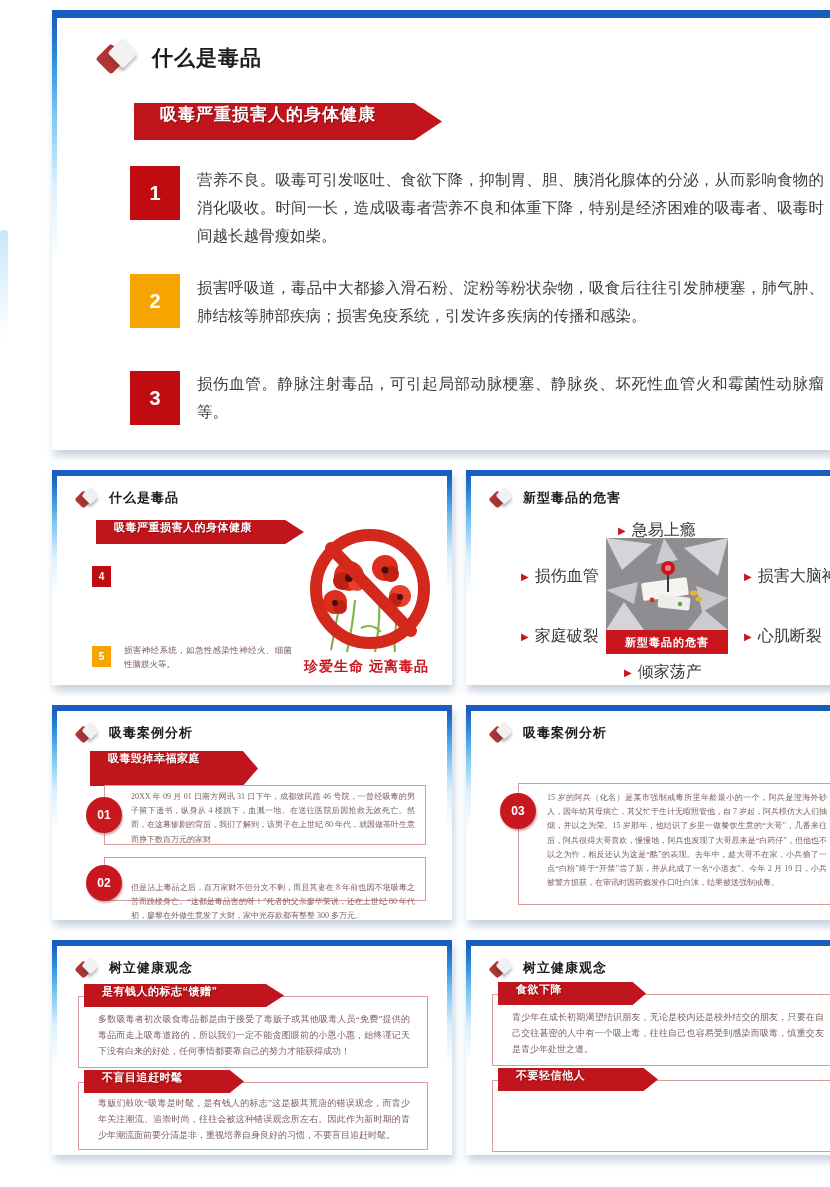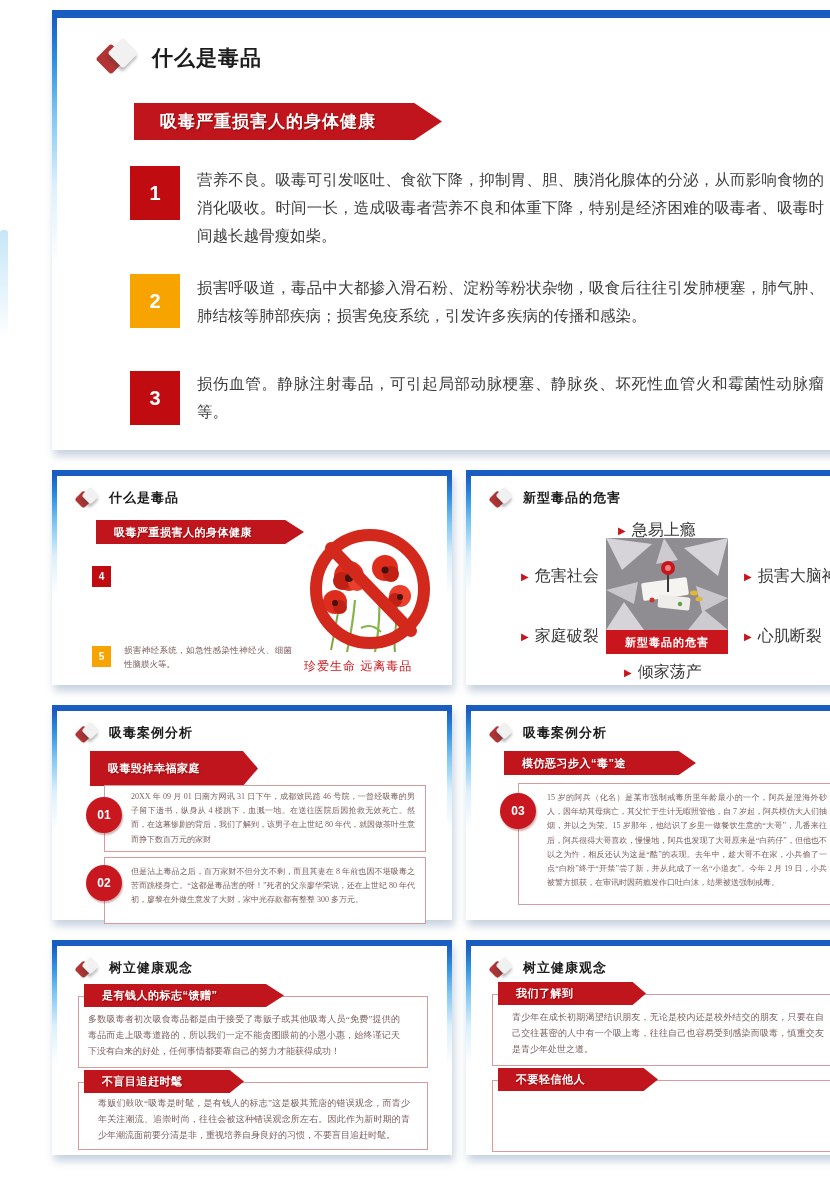--- a/index.html
+++ b/index.html
@@ -31,41 +31,41 @@
   .hdr-lg .htitle { margin-left:14px; font-size:21px; }
 
   .hdr-sm { left:24px; top:10px; }
   .hdr-sm .dicon { width:24px; height:24px; }
   .hdr-sm .dr { width:13px; height:13px; left:1px; top:7px; }
   .hdr-sm .dw { width:13px; height:13px; left:8px; top:3px; }
   .hdr-sm .htitle { margin-left:9px; font-size:13px; }
 
   
   .banner { position:absolute; background:#c0151c; color:#fff; font-weight:bold;
-            display:flex; align-items:center; padding-left:26px;
+            display:flex; padding-left:26px;
             clip-path:polygon(0 0, 91% 0, 100% 50%, 91% 100%, 0 100%);
             text-shadow:1px 1px 1px rgba(90,0,0,.5); }
   .ms-banner { left:82px; top:85px; width:308px; height:37px; font-size:17px; letter-spacing:1px; }
   .t-banner  { font-size:11px; letter-spacing:.5px; padding-left:18px; }
 
   
   .ms-item { position:absolute; left:78px; right:42px; display:flex; gap:17px; align-items:flex-start; }
   .numsq { flex:0 0 50px; width:50px; height:54px; color:#fff; font-weight:bold; font-size:20px;
            display:flex; align-items:center; justify-content:center; }
   .numsq.red { background:#c00b10; } .numsq.orange { background:#f7a300; }
   .ms-text { flex:1; font-family:"Liberation Serif","DejaVu Serif",serif; font-size:15.5px;
              line-height:1.82; color:#3c3c3c; text-align:justify; }
 
   
   .thumb { width:400px; height:215px; }
   .numsq-sm { position:absolute; width:19px; height:21px; color:#fff; font-weight:bold; font-size:10px;
               display:flex; align-items:center; justify-content:center; }
   .t-text { position:absolute; font-family:"Liberation Serif","DejaVu Serif",serif;
             font-size:8.5px; line-height:1.6; color:#7d6060; text-align:justify; }
-  .fig-caption { position:absolute; color:#c8161c; font-weight:normal; font-size:12px; letter-spacing:1px; }
+  .fig-caption { position:absolute; color:#c8161c; font-weight:bold; font-size:14px; letter-spacing:1px; }
 
   .t2-label { position:absolute; display:flex; align-items:center; gap:6px; }
   .tri { color:#c8161c; font-size:10px; line-height:1; }
   .t2-label .lbl { font-family:"Liberation Serif","DejaVu Serif",serif; font-size:16px; color:#3a3a3a; }
   .t2-img { position:absolute; }
   .t2-img .bar { position:absolute; left:0; right:0; bottom:0; height:24px; background:#c8161c;
                  color:#fff; font-weight:bold; font-size:11px; display:flex; align-items:center; justify-content:center; letter-spacing:1px; }
 
   .case-box { position:absolute; border:1px solid #d79b9b; background:#fff; }
   .case-circle { position:absolute; width:36px; height:36px; border-radius:50%; background:#c8171e;
@@ -160,21 +160,21 @@
         </span>
       <span class="htitle">新型毒品的危害</span>
     </div>
 
     <div class="t2-label" style="left:152px;top:44px;">
       <span class="tri">▶</span>
       <span class="lbl">急易上瘾</span>
     </div>
     <div class="t2-label" style="left:55px;top:90px;">
       <span class="tri">▶</span>
-      <span class="lbl">危害社会</span>
+      <span class="lbl">损伤血管</span>
     </div>
     <div class="t2-label" style="left:278px;top:90px;">
       <span class="tri">▶</span>
       <span class="lbl">损害大脑神经</span>
     </div>
     <div class="t2-label" style="left:55px;top:150px;">
       <span class="tri">▶</span>
       <span class="lbl">家庭破裂</span>
     </div>
     <div class="t2-label" style="left:278px;top:150px;">
@@ -214,79 +214,76 @@
     <div class="hdr hdr-sm">
       <span class="dicon">
           <i class="dr"></i>
           <i class="dw"></i>
         </span>
       <span class="htitle">吸毒案例分析</span>
     </div>
     <div class="banner t-banner" style="left:38px;top:40px;width:168px;height:35px;">
       <span>吸毒毁掉幸福家庭</span>
     </div>
-    <div class="case-box" style="left:52px;top:74px;width:322px;height:67px;padding:4px 10px 4px 26px;">
+    <div class="case-box" style="left:52px;top:74px;width:322px;height:60px;padding:4px 10px 4px 26px;">
       <div class="case-text">20XX 年 09 月 01 日南方网讯 31 日下午，成都致民路 46 号院，一曾经吸毒的男子留下遗书，纵身从 4 楼跳下，血溅一地。在送往医院后因抢救无效死亡。然而，在这幕惨剧的背后，我们了解到，该男子在上世纪 80 年代，就因做茶叶生意而挣下数百万元的家财</div>
     </div>
     <div class="case-circle" style="left:34px;top:86px;">01</div>
-    <div class="case-box" style="left:52px;top:146px;width:322px;height:67px;padding:7px 10px 4px 26px;">
+    <div class="case-box" style="left:52px;top:146px;width:322px;height:44px;padding:23px 10px 4px 26px;">
       <div class="case-text">但是沾上毒品之后，百万家财不但分文不剩，而且其妻在 8 年前也因不堪吸毒之苦而跳楼身亡。“这都是毒品害的呀！”死者的父亲廖华荣说，还在上世纪 80 年代初，廖黎在外做生意发了大财，家中光存款都有整整 300 多万元。</div>
     </div>
     <div class="case-circle" style="left:34px;top:154px;">02</div>
   </div>
 
   <div class="slide thumb" style="left:422px;top:705px;">
     <div class="hdr hdr-sm">
       <span class="dicon">
           <i class="dr"></i>
           <i class="dw"></i>
         </span>
       <span class="htitle">吸毒案例分析</span>
-    </div>
-    <div class="banner t-banner" style="left:38px;top:40px;width:192px;height:24px;">
-      <span>模仿恶习步入“毒”途</span>
     </div>
     <div class="case-box" style="left:52px;top:72px;width:322px;height:122px;padding:7px 12px 4px 28px;">
       <div class="case-text">15 岁的阿兵（化名）是某市强制戒毒所里年龄最小的一个，阿兵是澄海外砂人，因年幼其母病亡，其父忙于生计无暇照管他，自 7 岁起，阿兵模仿大人们抽烟，并以之为荣。15 岁那年，他结识了乡里一做餐饮生意的“大哥”，几番来往后，阿兵很得大哥喜欢，慢慢地，阿兵也发现了大哥原来是“白药仔”，但他也不以之为忤，相反还认为这是“酷”的表现。去年中，趁大哥不在家，小兵偷了一点“白粉”终于“开禁”尝了新，并从此成了一名“小道友”。今年 2 月 19 日，小兵被警方抓获，在审讯时因药瘾发作口吐白沫，结果被送强制戒毒。</div>
     </div>
     <div class="case-circle" style="left:34px;top:82px;">03</div>
   </div>
 
   <div class="slide thumb" style="left:8px;top:940px;">
     <div class="hdr hdr-sm">
       <span class="dicon">
           <i class="dr"></i>
           <i class="dw"></i>
         </span>
       <span class="htitle">树立健康观念</span>
     </div>
     <div class="sec-box" style="left:26px;top:50px;width:350px;height:72px;"></div>
     <div class="banner t-banner" style="left:32px;top:38px;width:200px;height:23px;">
       <span>是有钱人的标志“馈赠”</span>
     </div>
-    <div class="sec-text" style="left:36px;top:66px;width:312px;">多数吸毒者初次吸食毒品都是由于接受了毒贩子或其他吸毒人员“免费”提供的毒品而走上吸毒道路的，所以我们一定不能贪图眼前的小恩小惠，始终谨记天下没有白来的好处，任何事情都要靠自己的努力才能获得成功！</div>
+    <div class="sec-text" style="left:46px;top:66px;width:312px;">多数吸毒者初次吸食毒品都是由于接受了毒贩子或其他吸毒人员“免费”提供的毒品而走上吸毒道路的，所以我们一定不能贪图眼前的小恩小惠，始终谨记天下没有白来的好处，任何事情都要靠自己的努力才能获得成功！</div>
 
     <div class="sec-box" style="left:26px;top:136px;width:350px;height:68px;"></div>
     <div class="banner t-banner" style="left:32px;top:124px;width:160px;height:23px;">
       <span>不盲目追赶时髦</span>
     </div>
     <div class="sec-text" style="left:46px;top:150px;width:312px;">毒贩们鼓吹“吸毒是时髦，是有钱人的标志”这是极其荒唐的错误观念，而青少年关注潮流、追崇时尚，往往会被这种错误观念所左右。因此作为新时期的青少年潮流面前要分清是非，重视培养自身良好的习惯，不要盲目追赶时髦。</div>
   </div>
 
   <div class="slide thumb" style="left:422px;top:940px;">
     <div class="hdr hdr-sm">
       <span class="dicon">
           <i class="dr"></i>
           <i class="dw"></i>
         </span>
       <span class="htitle">树立健康观念</span>
     </div>
     <div class="sec-box" style="left:26px;top:48px;width:350px;height:72px;"></div>
     <div class="banner t-banner" style="left:32px;top:36px;width:148px;height:23px;">
-      <span>我们了解到</span>
+      <span>食欲下降</span>
     </div>
     <div class="sec-text" style="left:46px;top:64px;width:312px;">青少年在成长初期渴望结识朋友，无论是校内还是校外结交的朋友，只要在自己交往甚密的人中有一个吸上毒，往往自己也容易受到感染而吸毒，慎重交友是青少年处世之道。</div>
 
     <div class="sec-box" style="left:26px;top:134px;width:350px;height:72px;"></div>
     <div class="banner t-banner" style="left:32px;top:122px;width:160px;height:23px;">
       <span>不要轻信他人</span>
     </div>
   </div>
 
 </div>

